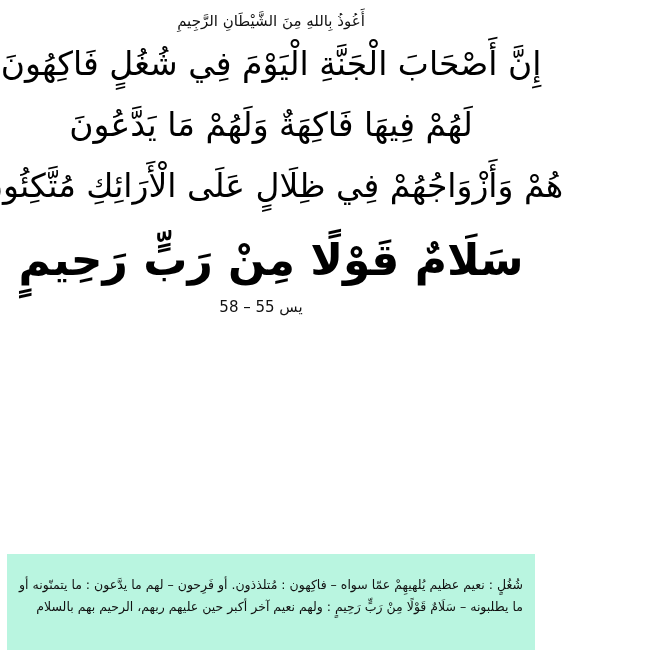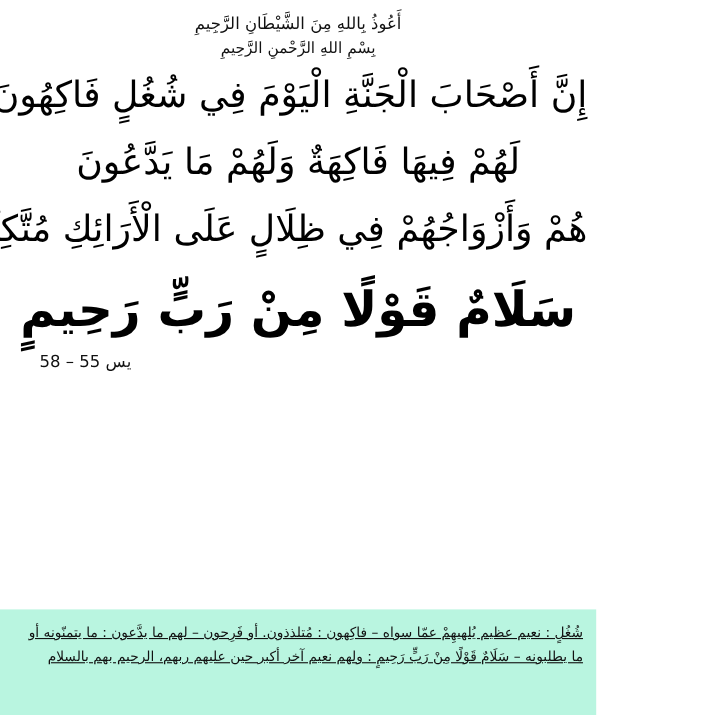--- a/index.html
+++ b/index.html
@@ -14,20 +14,21 @@
     overflow: hidden;
   }
   .page {
     position: relative;
     width: 542px;
     height: 650px;
     box-sizing: border-box;
     display: flex;
     flex-direction: column;
     background: #ffffff;
+    align-items: center;
   }
   .basmala-block {
     text-align: center;
     direction: rtl;
     padding-top: 10px;
     color: #111111;
   }
   .basmala-line1 {
     font-size: 15px;
     line-height: 1.5;
@@ -68,38 +69,36 @@
     padding: 6px 56px 8px 36px;
     letter-spacing: 0.5px;
   }
   .footnote {
     background: #b9f5e0;
     color: #111111;
     direction: rtl;
     text-align: right;
     font-size: 12.5px;
     line-height: 1.75;
-    padding: 10px 12px 10px 12px;
+    padding: 20px 12px 10px 12px;
     margin-top: auto;
     min-height: 96px;
     box-sizing: border-box;
-    text-decoration: underline;
   }
   .footnote p {
     margin: 0;
   }
 </style>
 </head>
 <body>
 
 <div class="page">
 
   <div class="basmala-block">
     <div class="basmala-line1">أَعُوذُ بِاللهِ مِنَ الشَّيْطَانِ الرَّجِيمِ</div>
-    <div class="basmala-line2">بِسْمِ اللهِ الرَّحْمنِ الرَّحِيمِ</div>
   </div>
 
   <div class="ayat">
     <p class="ayah">إِنَّ أَصْحَابَ الْجَنَّةِ الْيَوْمَ فِي شُغُلٍ فَاكِهُونَ</p>
     <p class="ayah">لَهُمْ فِيهَا فَاكِهَةٌ وَلَهُمْ مَا يَدَّعُونَ</p>
     <p class="ayah">هُمْ وَأَزْوَاجُهُمْ فِي ظِلَالٍ عَلَى الْأَرَائِكِ مُتَّكِئُونَ</p>
     <p class="ayah big">سَلَامٌ قَوْلًا مِنْ رَبٍّ رَحِيمٍ</p>
   </div>
 
   <div class="ref">يس 55 – 58</div>

